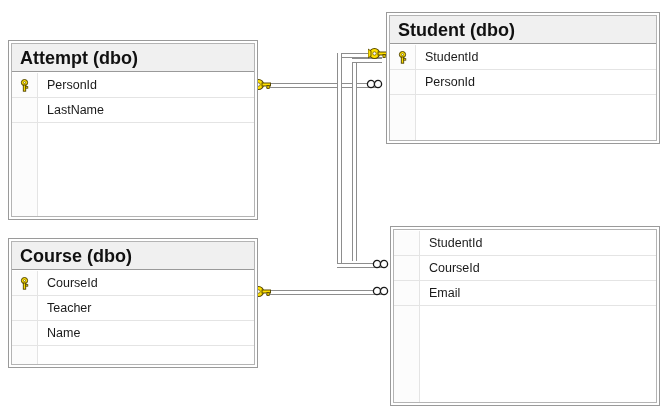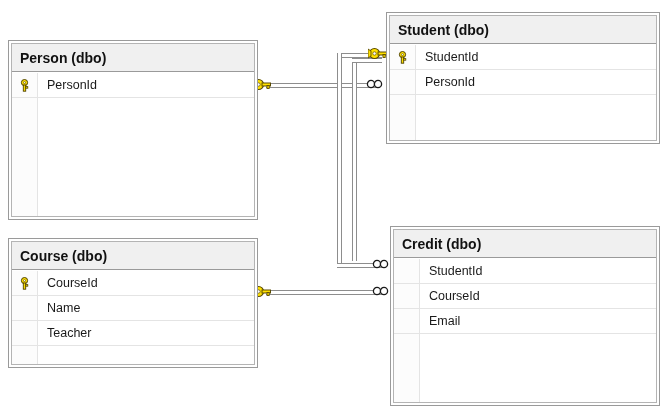--- a/index.html
+++ b/index.html
@@ -41,21 +41,21 @@
     display: flex;
     flex-direction: column;
   }
   .entity-title {
     box-sizing: border-box;
     height: 28px;
     line-height: 28px;
     background: #f0f0f0;
     border-bottom: 1px solid #9a9a9a;
     font-weight: bold;
-    font-size: 14px;
+    font-size: 18px;
     color: #111111;
     padding-left: 8px;
     letter-spacing: 0px;
     white-space: nowrap;
     flex: 0 0 auto;
   }
   .entity-body {
     flex: 1 1 auto;
     display: flex;
     flex-direction: column;
@@ -182,33 +182,37 @@
 
   <div class="endpoint" style="left:372px; top:285px;">
     <svg width="18" height="12" viewBox="0 0 18 12">
       <circle cx="5" cy="6" r="3.6" fill="#ffffff" stroke="#1a1a1a" stroke-width="1.3"></circle>
       <circle cx="12" cy="6" r="3.6" fill="#ffffff" stroke="#1a1a1a" stroke-width="1.3"></circle>
     </svg>
   </div>
 
   <div class="entity" style="left:8px; top:40px; width:250px; height:180px;">
     <div class="entity-inner">
-      <div class="entity-title">Person (dbo)</div>
+      <div class="entity-title">Attempt (dbo)</div>
       <div class="entity-body">
         <div class="field-row">
           <div class="field-keycell">
             <svg class="key-glyph" width="12" height="13" viewBox="0 0 12 13">
               <circle cx="5.5" cy="3.6" r="3.1" fill="#ffe000" stroke="#4d4000" stroke-width="1"></circle>
               <circle cx="5.5" cy="3.6" r="1" fill="#ffffff" stroke="#4d4000" stroke-width="0.6"></circle>
               <rect x="4.3" y="6" width="2.4" height="6.2" fill="#ffe000" stroke="#4d4000" stroke-width="0.9"></rect>
               <rect x="6.7" y="7.6" width="2.1" height="1.6" fill="#ffe000" stroke="#4d4000" stroke-width="0.8"></rect>
             </svg>
           </div>
           <div class="field-name">PersonId</div>
         </div>
+        <div class="field-row">
+          <div class="field-keycell"></div>
+          <div class="field-name">LastName</div>
+        </div>
         <div class="field-row filler">
           <div class="field-keycell"></div>
           <div class="field-name"></div>
         </div>
       </div>
     </div>
   </div>
 
   <div class="entity" style="left:386px; top:12px; width:274px; height:132px;">
     <div class="entity-inner">
@@ -247,37 +251,36 @@
               <circle cx="5.5" cy="3.6" r="3.1" fill="#ffe000" stroke="#4d4000" stroke-width="1"></circle>
               <circle cx="5.5" cy="3.6" r="1" fill="#ffffff" stroke="#4d4000" stroke-width="0.6"></circle>
               <rect x="4.3" y="6" width="2.4" height="6.2" fill="#ffe000" stroke="#4d4000" stroke-width="0.9"></rect>
               <rect x="6.7" y="7.6" width="2.1" height="1.6" fill="#ffe000" stroke="#4d4000" stroke-width="0.8"></rect>
             </svg>
           </div>
           <div class="field-name">CourseId</div>
         </div>
         <div class="field-row">
           <div class="field-keycell"></div>
+          <div class="field-name">Teacher</div>
+        </div>
+        <div class="field-row">
+          <div class="field-keycell"></div>
           <div class="field-name">Name</div>
-        </div>
-        <div class="field-row">
-          <div class="field-keycell"></div>
-          <div class="field-name">Teacher</div>
         </div>
         <div class="field-row filler">
           <div class="field-keycell"></div>
           <div class="field-name"></div>
         </div>
       </div>
     </div>
   </div>
 
   <div class="entity" style="left:390px; top:226px; width:270px; height:180px;">
     <div class="entity-inner">
-      <div class="entity-title">Credit (dbo)</div>
       <div class="entity-body">
         <div class="field-row">
           <div class="field-keycell"></div>
           <div class="field-name">StudentId</div>
         </div>
         <div class="field-row">
           <div class="field-keycell"></div>
           <div class="field-name">CourseId</div>
         </div>
         <div class="field-row">

